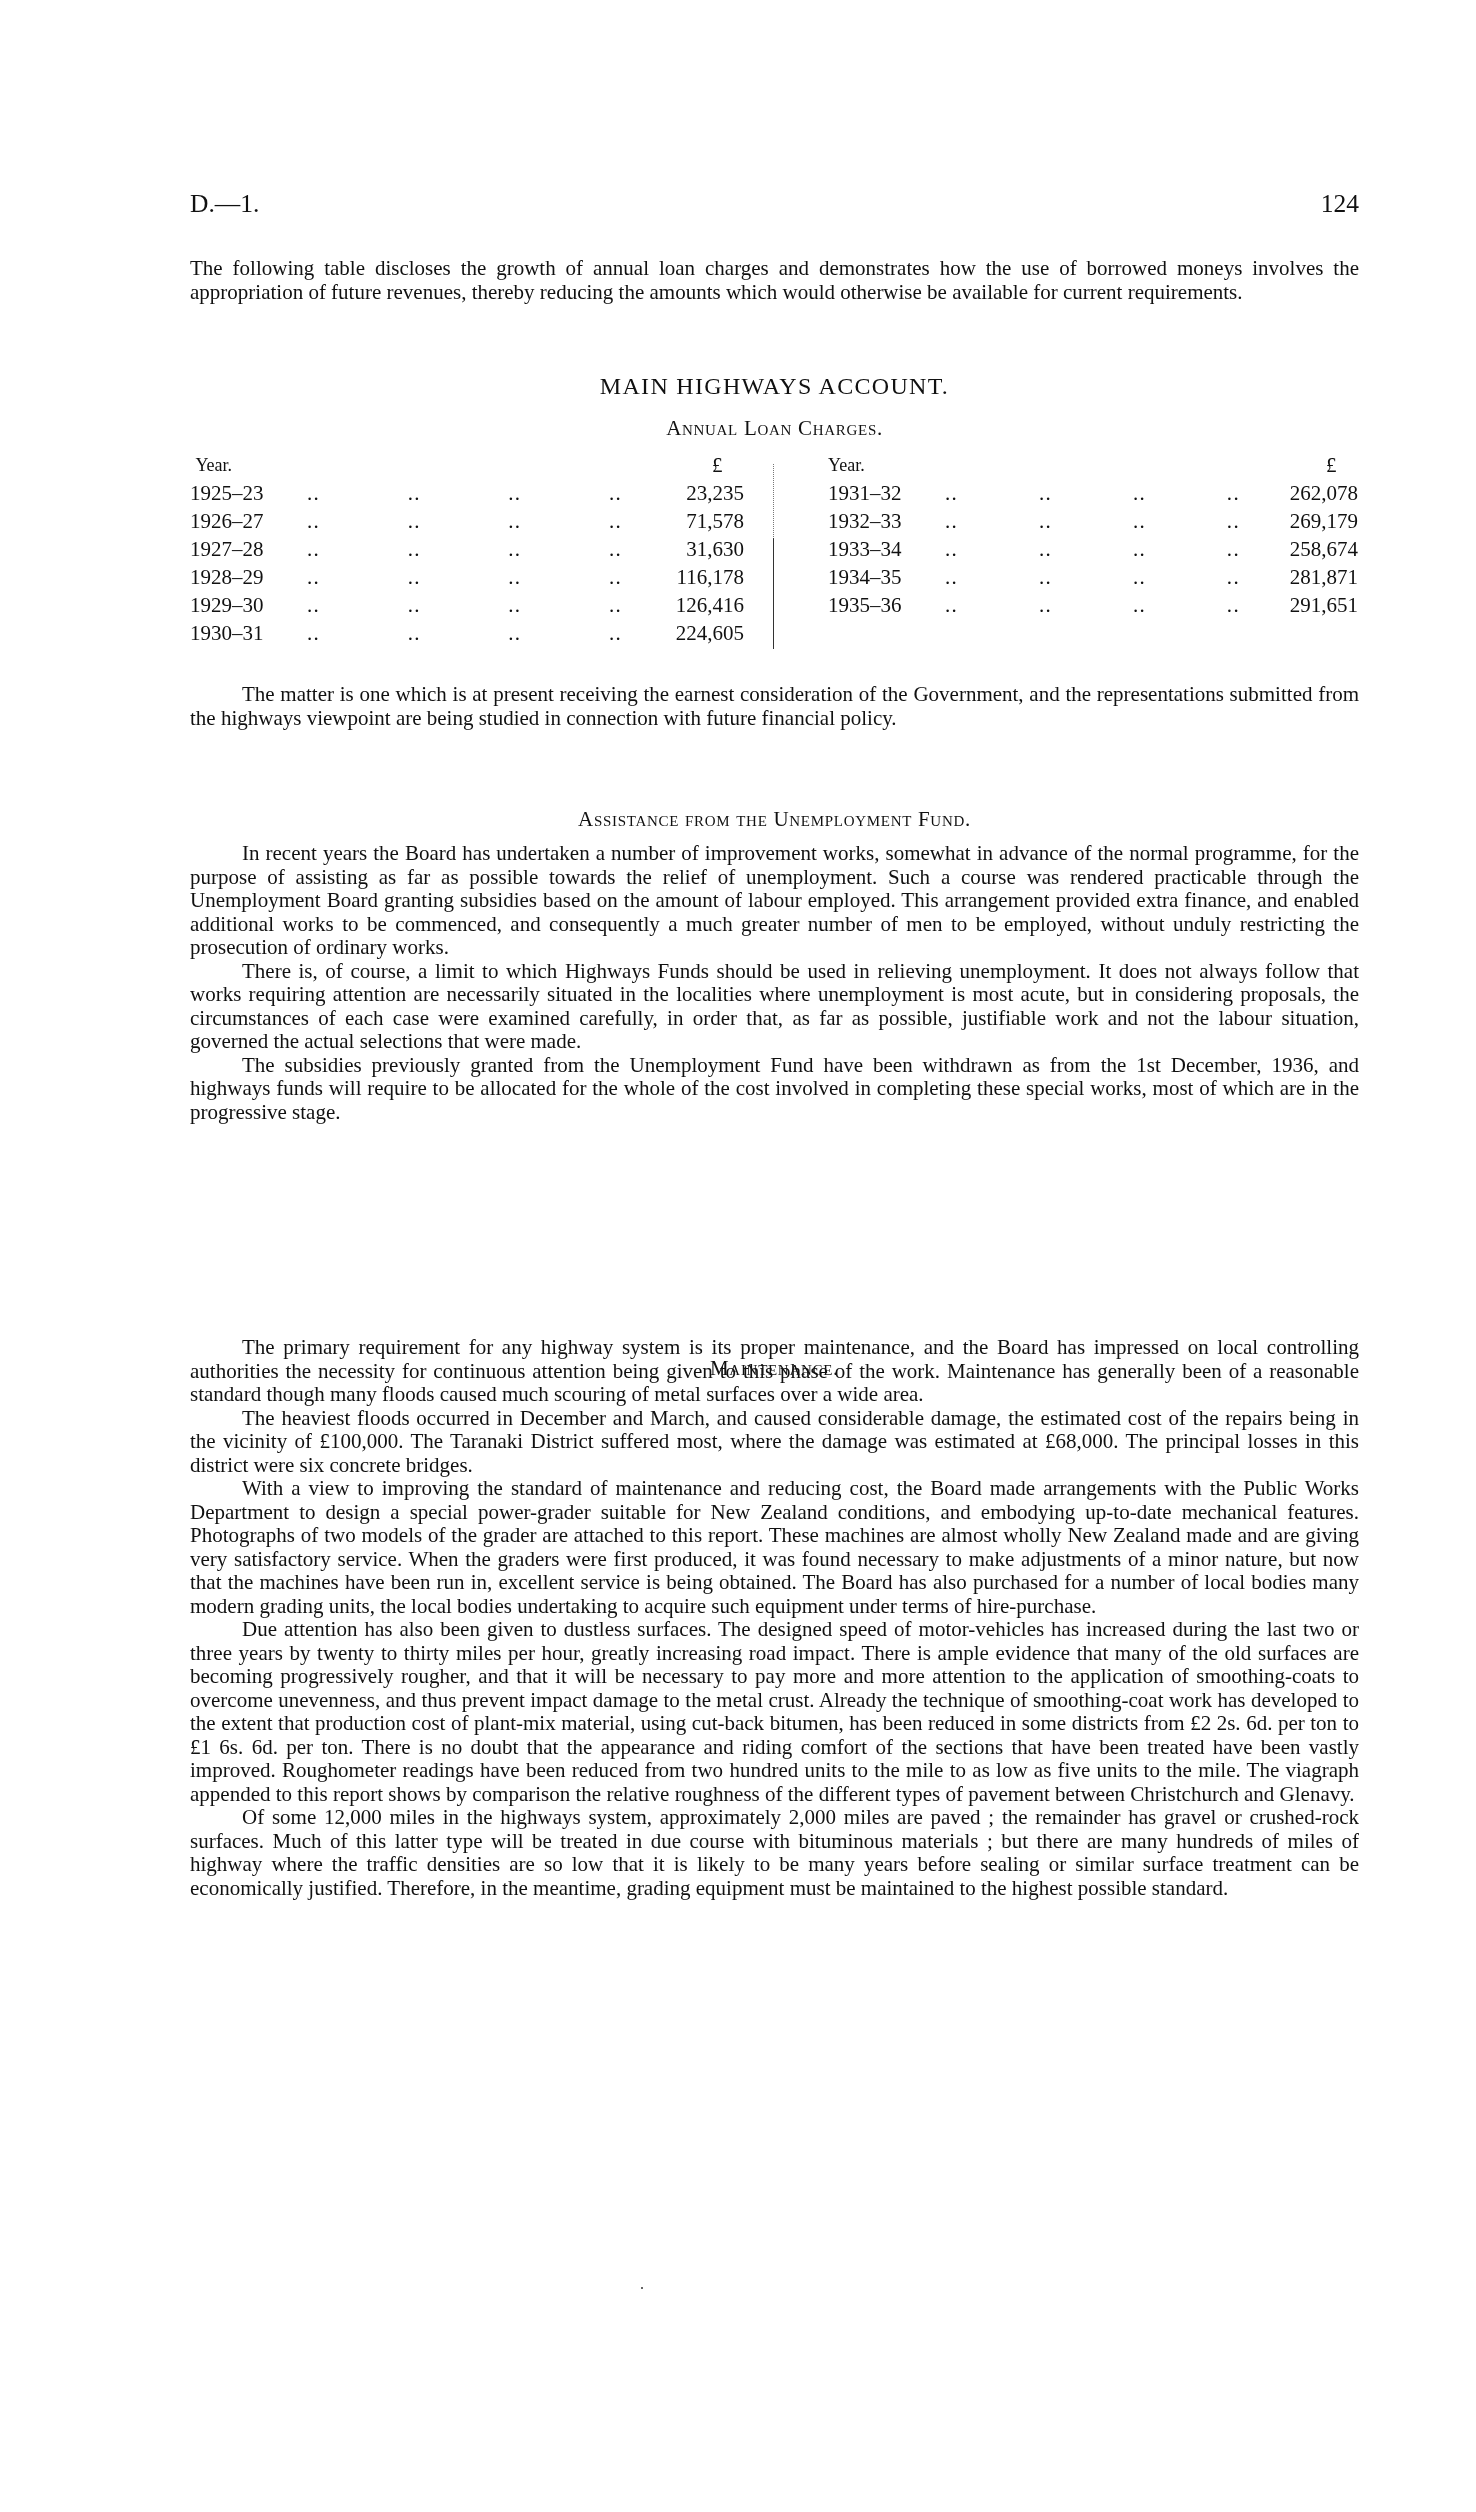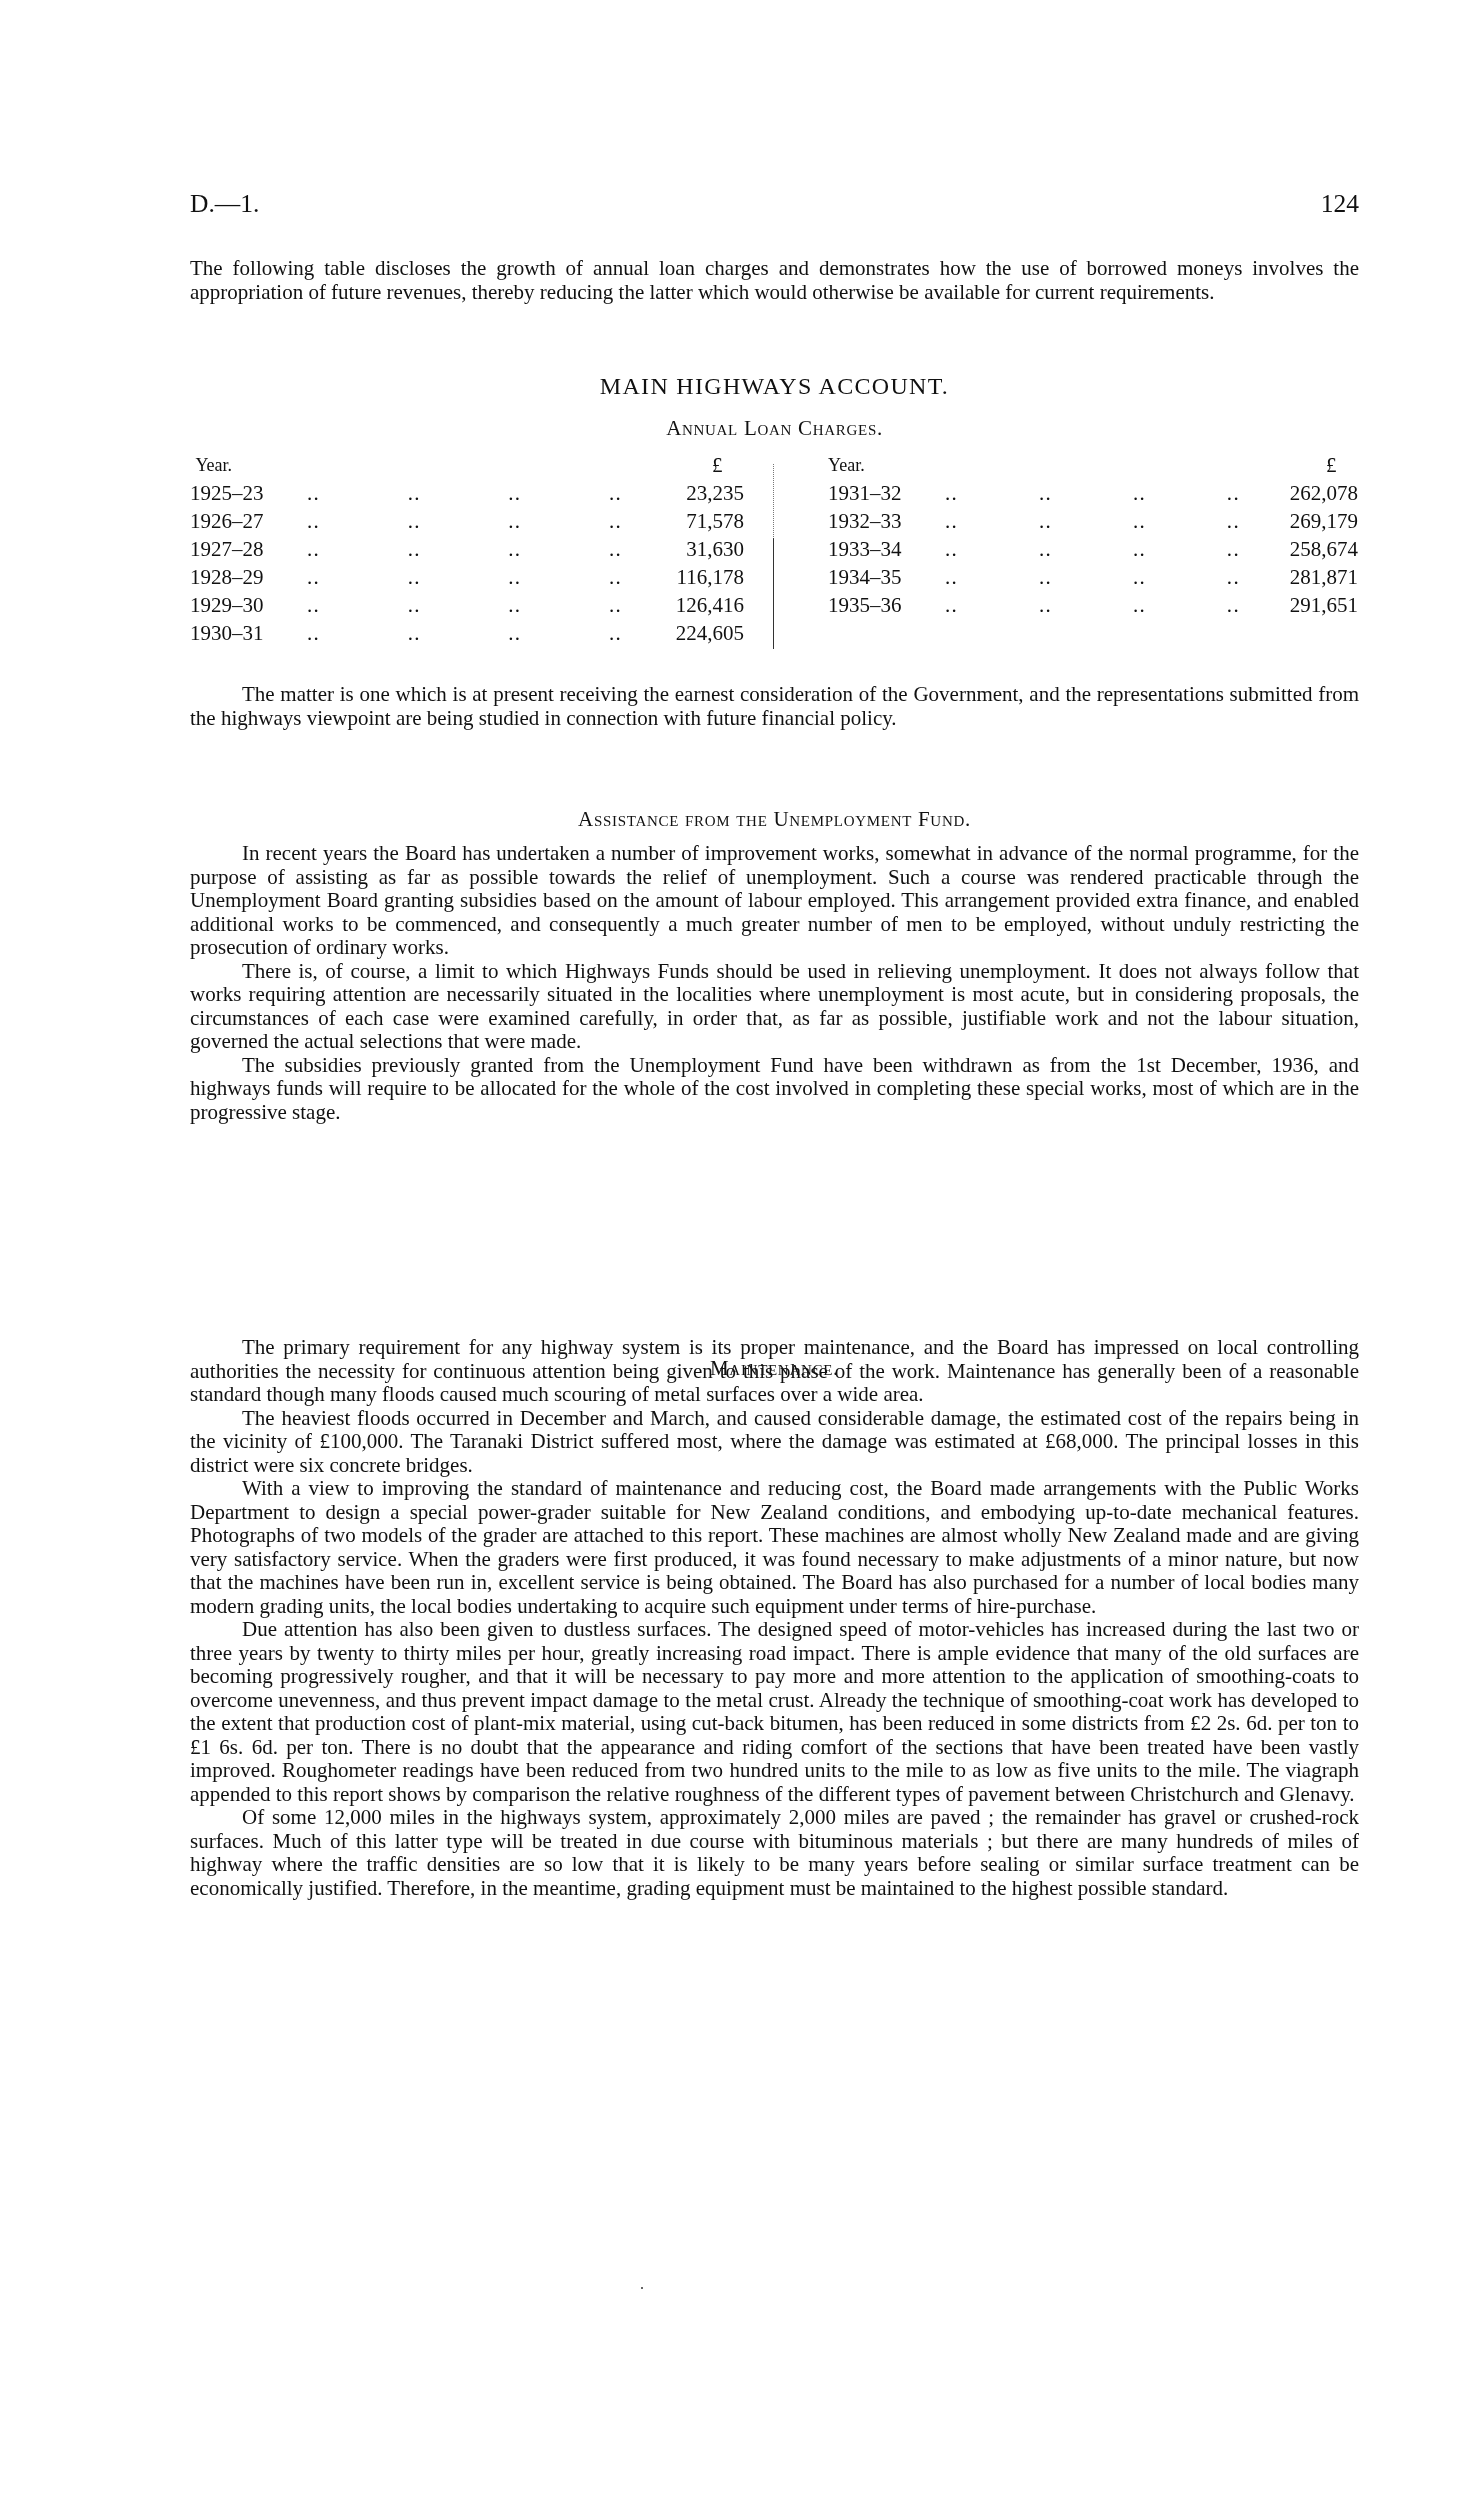--- a/index.html
+++ b/index.html
@@ -33,21 +33,21 @@
 </style>
 </head>
 <body>
 
 <div class="abs running-head">
   <span class="left">D.—1.</span>
   <span class="center">124</span>
 </div>
 
 <div class="para" style="top:257px;">
-  <p>The following table discloses the growth of annual loan charges and demonstrates how the use of borrowed moneys involves the appropriation of future revenues, thereby reducing the latter which would otherwise be available for current requirements.</p>
+  <p>The following table discloses the growth of annual loan charges and demonstrates how the use of borrowed moneys involves the appropriation of future revenues, thereby reducing the amounts which would otherwise be available for current requirements.</p>
 </div>
 
 <div class="heading h-main" style="top:373px;">MAIN HIGHWAYS ACCOUNT.</div>
 <div class="heading h-sc" style="top:416px;">Annual Loan Charges.</div>
 
 <div class="tbl">
   <div class="tcol left">
     <div class="trow">
       <span class="hdr-yr">Year.</span>
       <span class="pound">£</span>

